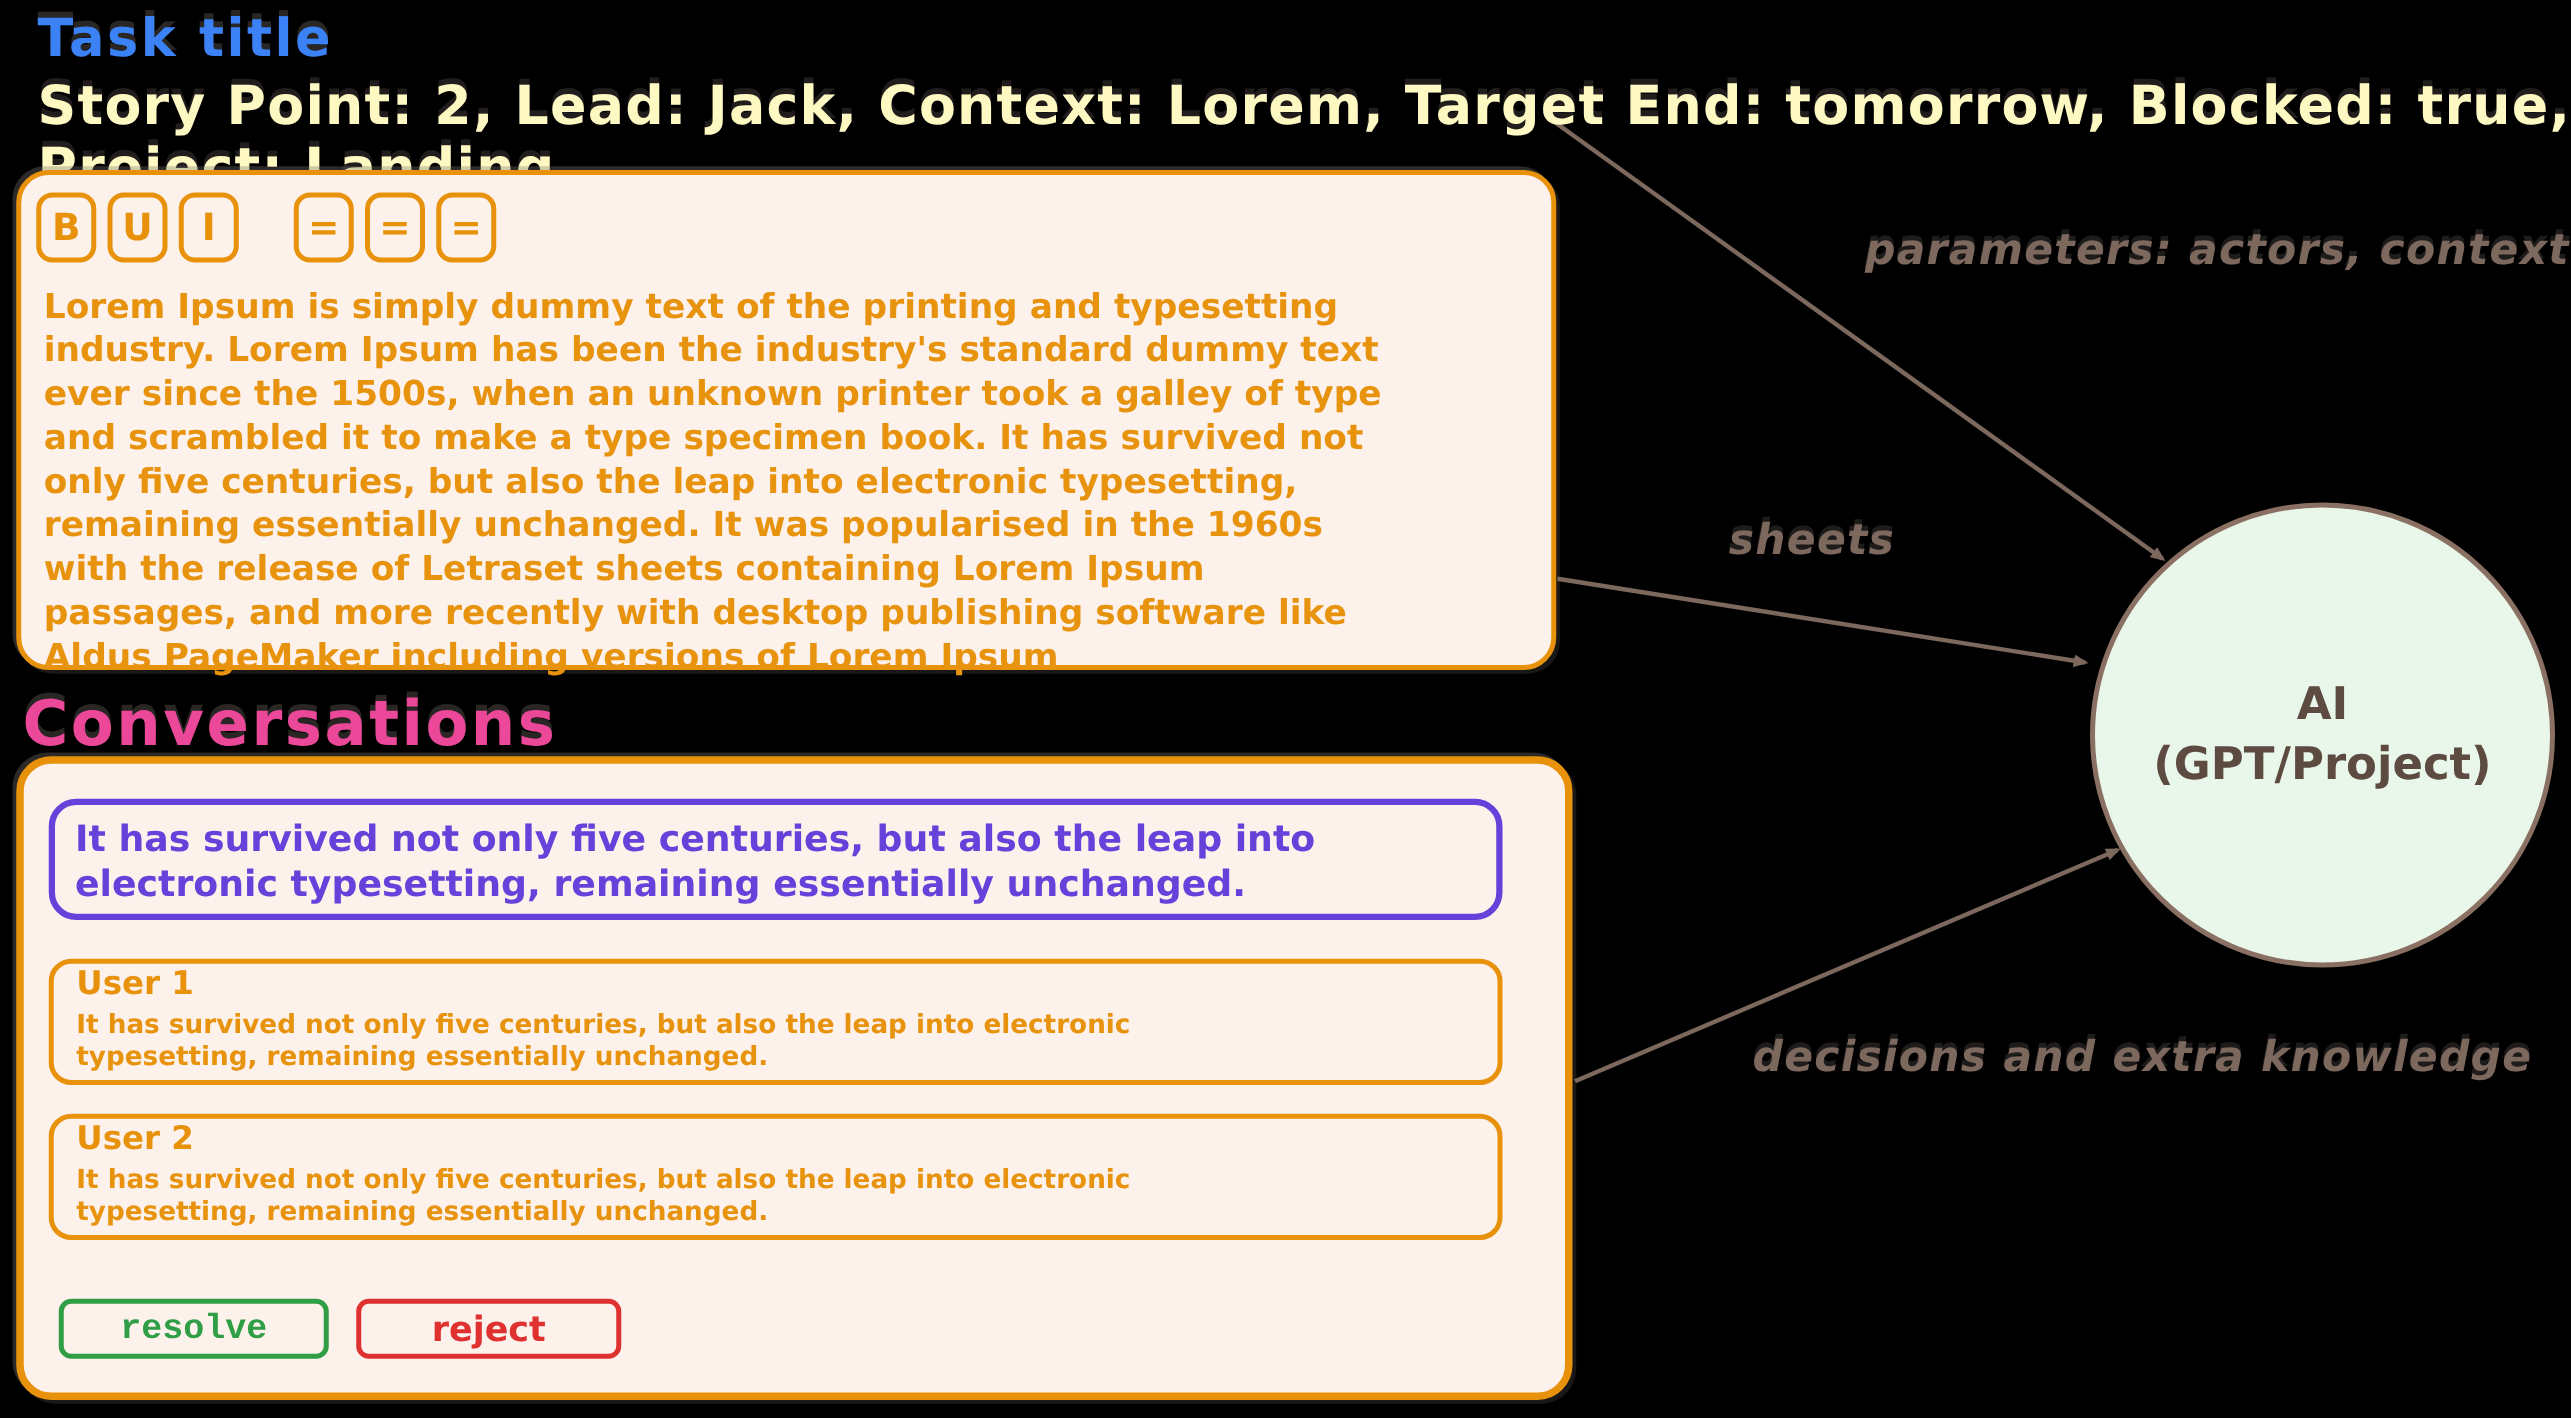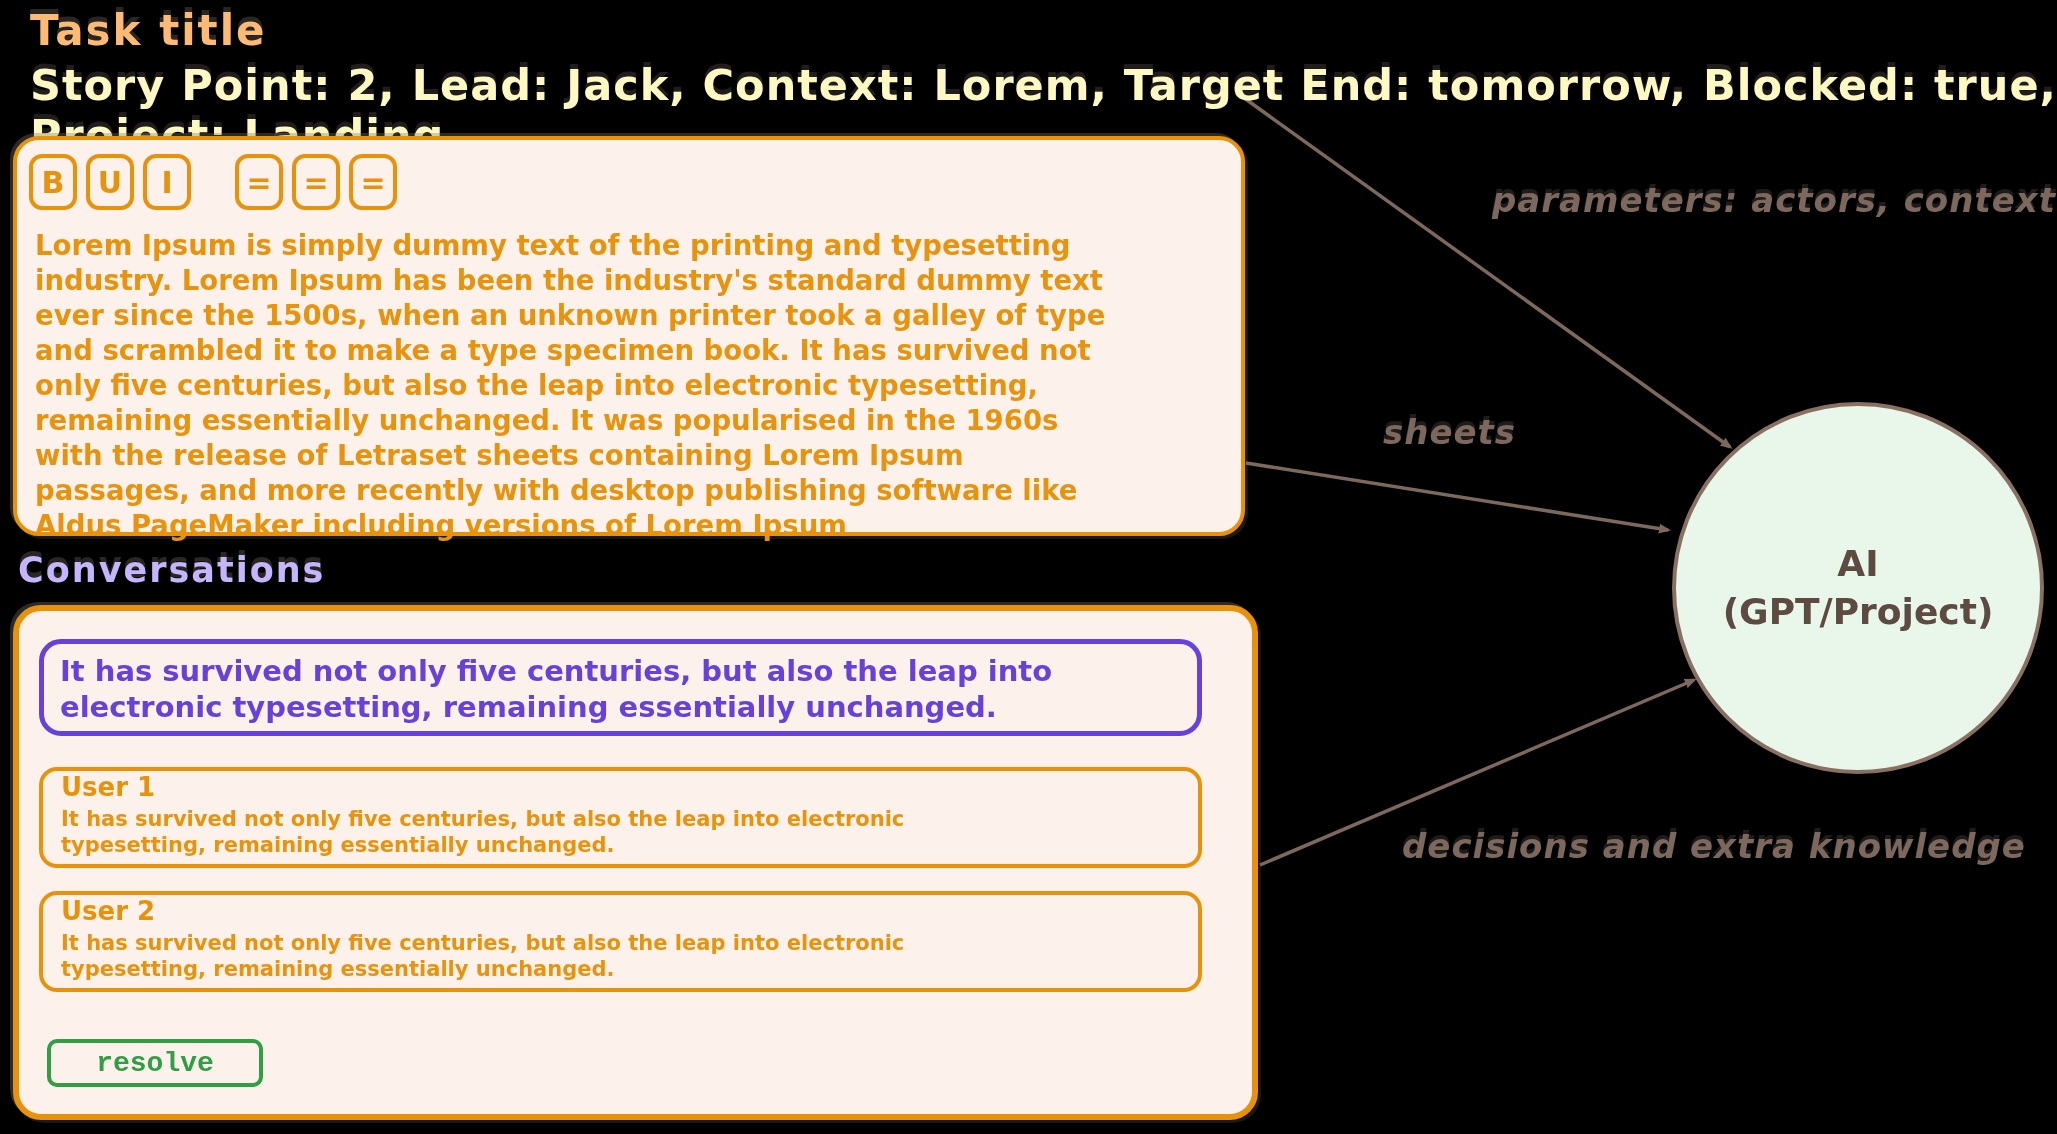--- a/index.html
+++ b/index.html
@@ -4,29 +4,29 @@
 <style>
   html,body{margin:0;padding:0;background:#000;}
   #canvas{
     position:relative;width:2057px;height:1134px;background:#000000;
     font-family:"DejaVu Sans",sans-serif;overflow:hidden;
   }
   .abs{position:absolute;}
 
   
   .task-title{
-    left:30px;top:6px;font-size:42px;font-weight:bold;color:#fdba74;
+    left:30px;top:6px;font-size:42px;font-weight:bold;color:#3b82f6;
     letter-spacing:2px;text-shadow:0 -5px 0 rgba(118,110,104,.35);
   }
   .metadata{
     left:30px;top:60px;font-size:43px;font-weight:bold;color:#fef9c3;
     letter-spacing:1px;text-shadow:0 -5px 0 rgba(105,96,92,.30);
   }
   .conv-title{
-    left:18px;top:550px;font-size:35px;font-weight:bold;color:#c4b5fd;
+    left:18px;top:550px;font-size:50px;font-weight:bold;color:#ec4899;
     letter-spacing:2px;text-shadow:0 -5px 0 rgba(118,110,104,.35);
   }
 
   
   .editor-box{
     left:13px;top:136px;width:1232px;height:400px;background:#fdf1ec;
     border:4px solid #e8920c;border-radius:26px;box-sizing:border-box;
     box-shadow:-3px -3px 0 rgba(125,118,112,.35), 3px 3px 0 rgba(125,118,112,.2);
   }
   .toolbar{position:absolute;left:12px;top:14px;display:flex;gap:9px;}
@@ -134,20 +134,21 @@
       <div class="msg-text">It has survived not only five centuries, but also the leap into electronic typesetting, remaining essentially unchanged.</div>
     </div>
 
     <div class="msg-box msg-2">
       <div class="msg-author">User 2</div>
       <div class="msg-text">It has survived not only five centuries, but also the leap into electronic typesetting, remaining essentially unchanged.</div>
     </div>
 
     <div class="btn-row">
       <button class="action-btn btn-resolve">resolve</button>
+      <button class="action-btn btn-reject">reject</button>
     </div>
   </div>
 
   <div class="abs ai-circle">
     <div>AI</div>
     <div>(GPT/Project)</div>
   </div>
 
   <div class="abs edge-label lbl-params">parameters: actors, context</div>
   <div class="abs edge-label lbl-content">sheets</div>

